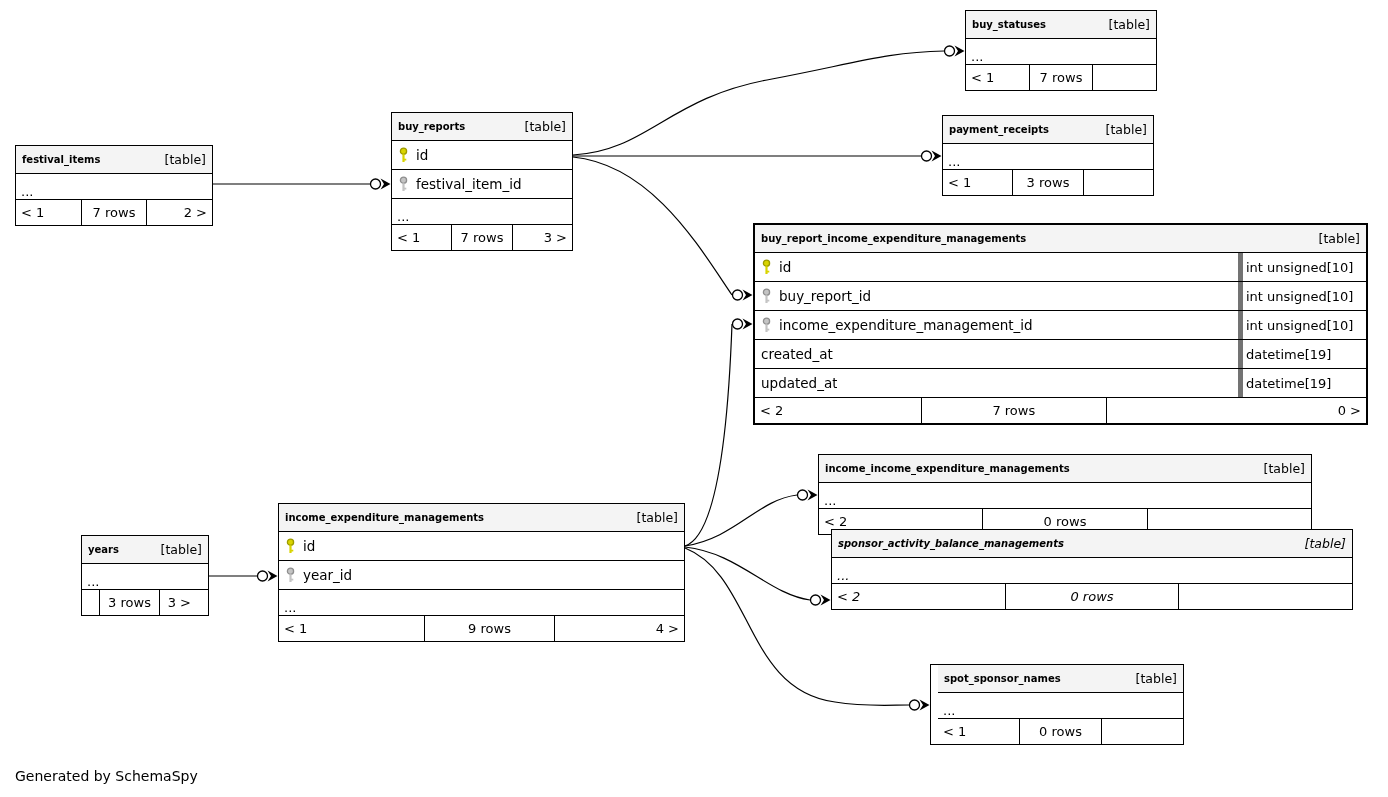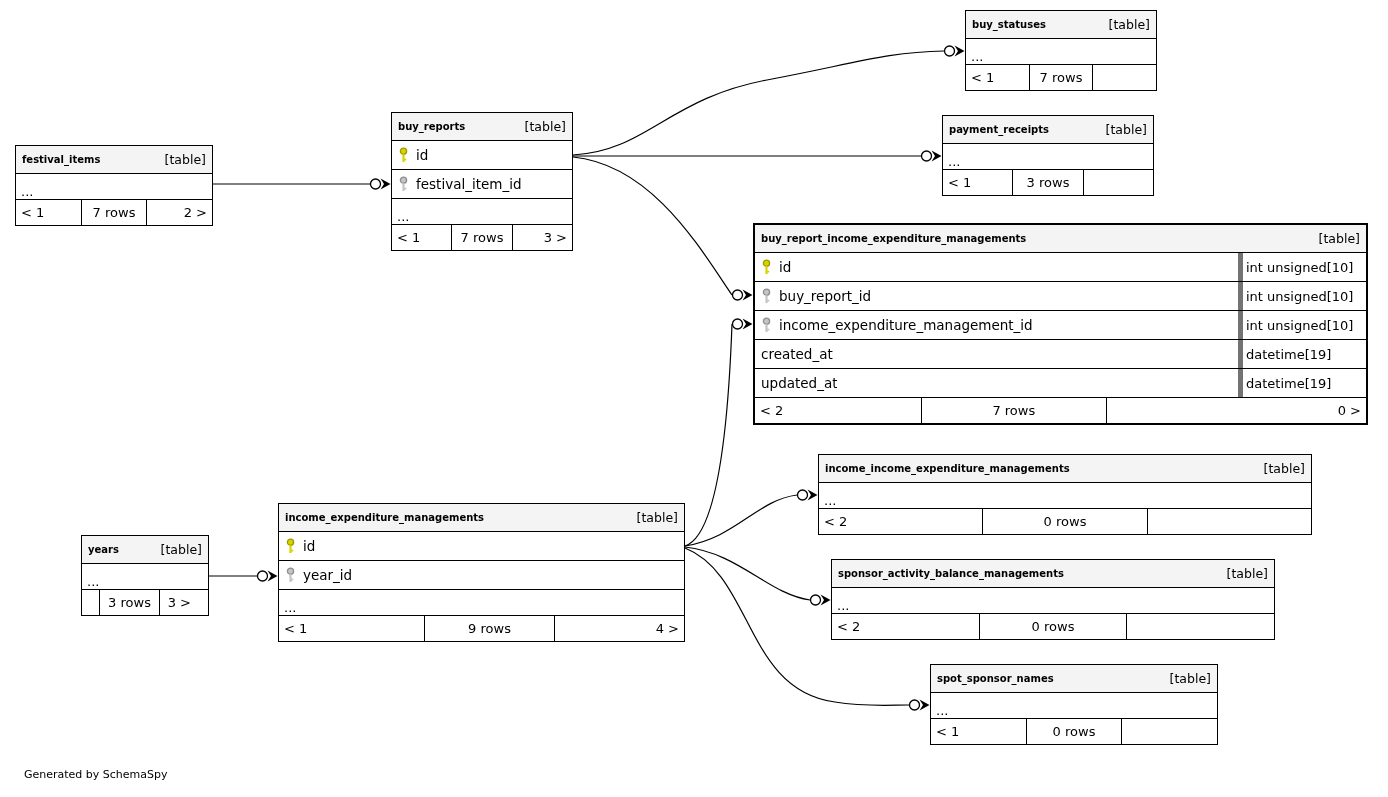--- a/index.html
+++ b/index.html
@@ -17,21 +17,21 @@
   .t-type{border-left:5px solid #737373;display:flex;align-items:center;padding:0 3px;font-size:13px;box-sizing:border-box;white-space:nowrap;}
   .t-row.ellipsis{height:26px;font-size:13px;}
   .t-row.ellipsis .row-main{padding:0 5px;align-items:flex-end;}
   .t-footer{height:25px;display:flex;font-size:13px;box-sizing:border-box;}
   .f-cell{display:flex;align-items:center;padding:0 5px;box-sizing:border-box;overflow:hidden;white-space:nowrap;}
   .f-cell + .f-cell{border-left:1px solid #000;}
   .f-left{justify-content:flex-start;}
   .f-center{justify-content:center;}
   .f-right{justify-content:flex-end;}
   .key-icon{flex:0 0 auto;display:block;}
-  #footer-note{position:absolute;left:24px;top:768px;font-size:11px;}
+  #footer-note{position:absolute;left:15px;top:768px;font-size:14px;}
 </style>
 </head>
 <body>
 
 <div id="canvas">
   <svg id="edges" viewBox="0 0 1388 797" xmlns="http://www.w3.org/2000/svg">
       <g>
         <path d="M213,184 L370,184" fill="none" stroke="#000000" stroke-width="1.2"></path>
         <circle cx="375.5" cy="184" r="5" fill="#fff" stroke="#000000" stroke-width="1.3"></circle>
         <polygon points="390.5,184 380.5,178.5 384,184 380.5,189.5" fill="#000000"></polygon>
@@ -227,37 +227,37 @@
           <div class="row-main">
             <span class="row-label">...</span>
           </div>
         </div>
         <div class="t-footer">
           <div class="f-cell f-left" style="flex: 1 1 0px;">&lt; 2</div>
           <div class="f-cell f-center" style="flex: 1 1 0px;">0 rows</div>
           <div class="f-cell f-right" style="flex: 1 1 0px;"></div>
         </div>
       </div>
-      <div class="table-box" style="left: 831px; top: 559px; width: 444px;">
+      <div class="table-box" style="left: 831px; top: 529px; width: 522px; font-style: italic;">
         <div class="t-header">
           <span class="t-title">sponsor_activity_balance_managements</span>
           <span class="t-tag">[table]</span>
         </div>
         <div class="t-row ellipsis">
           <div class="row-main">
             <span class="row-label">...</span>
           </div>
         </div>
         <div class="t-footer">
           <div class="f-cell f-left" style="flex: 1 1 0px;">&lt; 2</div>
           <div class="f-cell f-center" style="flex: 1 1 0px;">0 rows</div>
           <div class="f-cell f-right" style="flex: 1 1 0px;"></div>
         </div>
       </div>
-      <div class="table-box" style="left: 930px; top: 664px; width: 288px;">
+      <div class="table-box" style="left: 930px; top: 664px; width: 254px; padding-left: 7px;">
         <div class="t-header">
           <span class="t-title">spot_sponsor_names</span>
           <span class="t-tag">[table]</span>
         </div>
         <div class="t-row ellipsis">
           <div class="row-main">
             <span class="row-label">...</span>
           </div>
         </div>
         <div class="t-footer">

